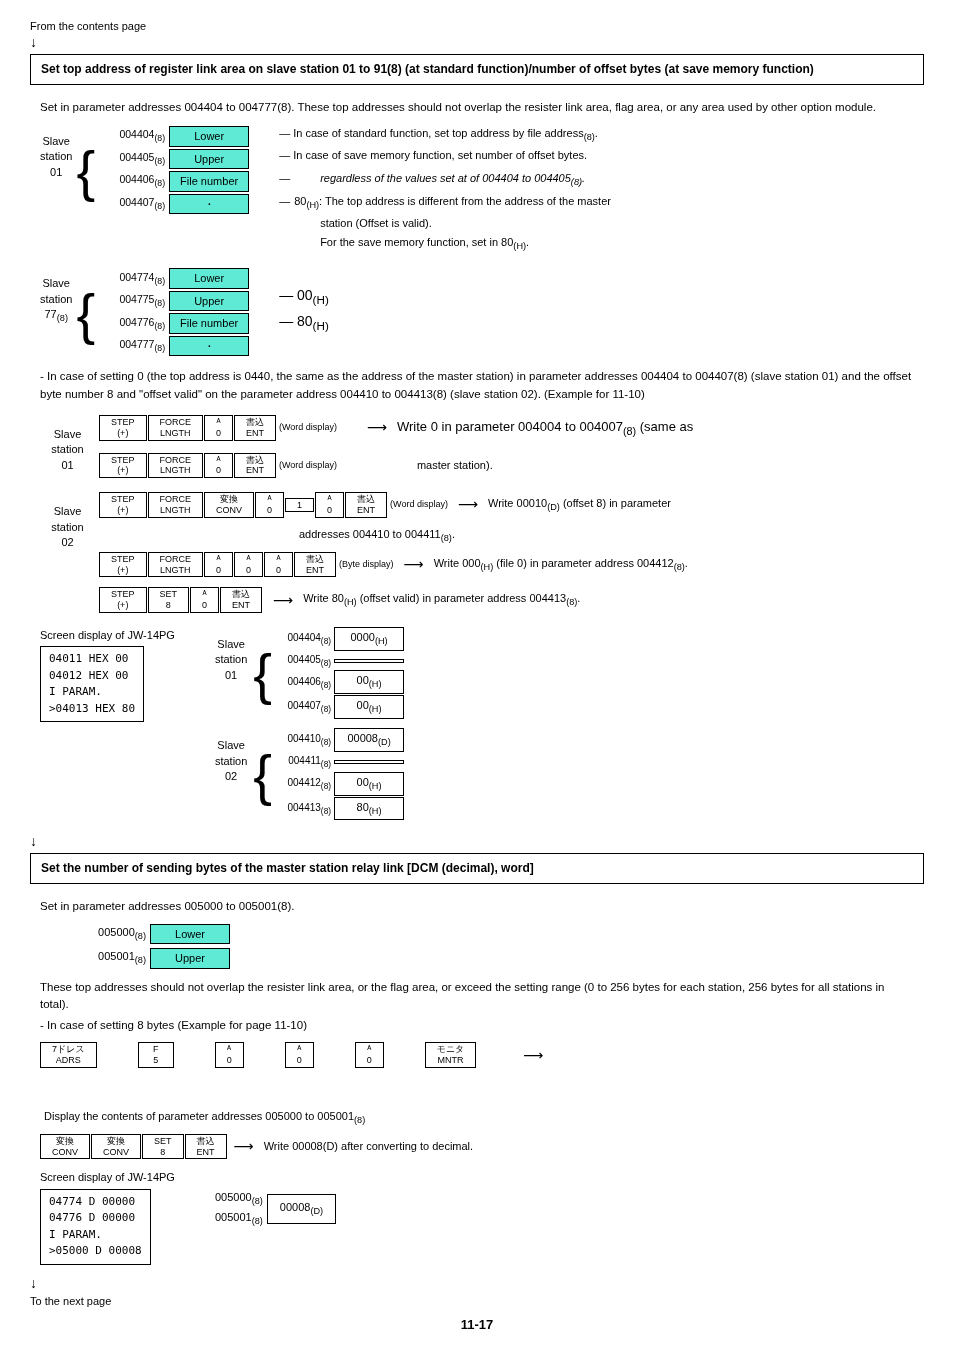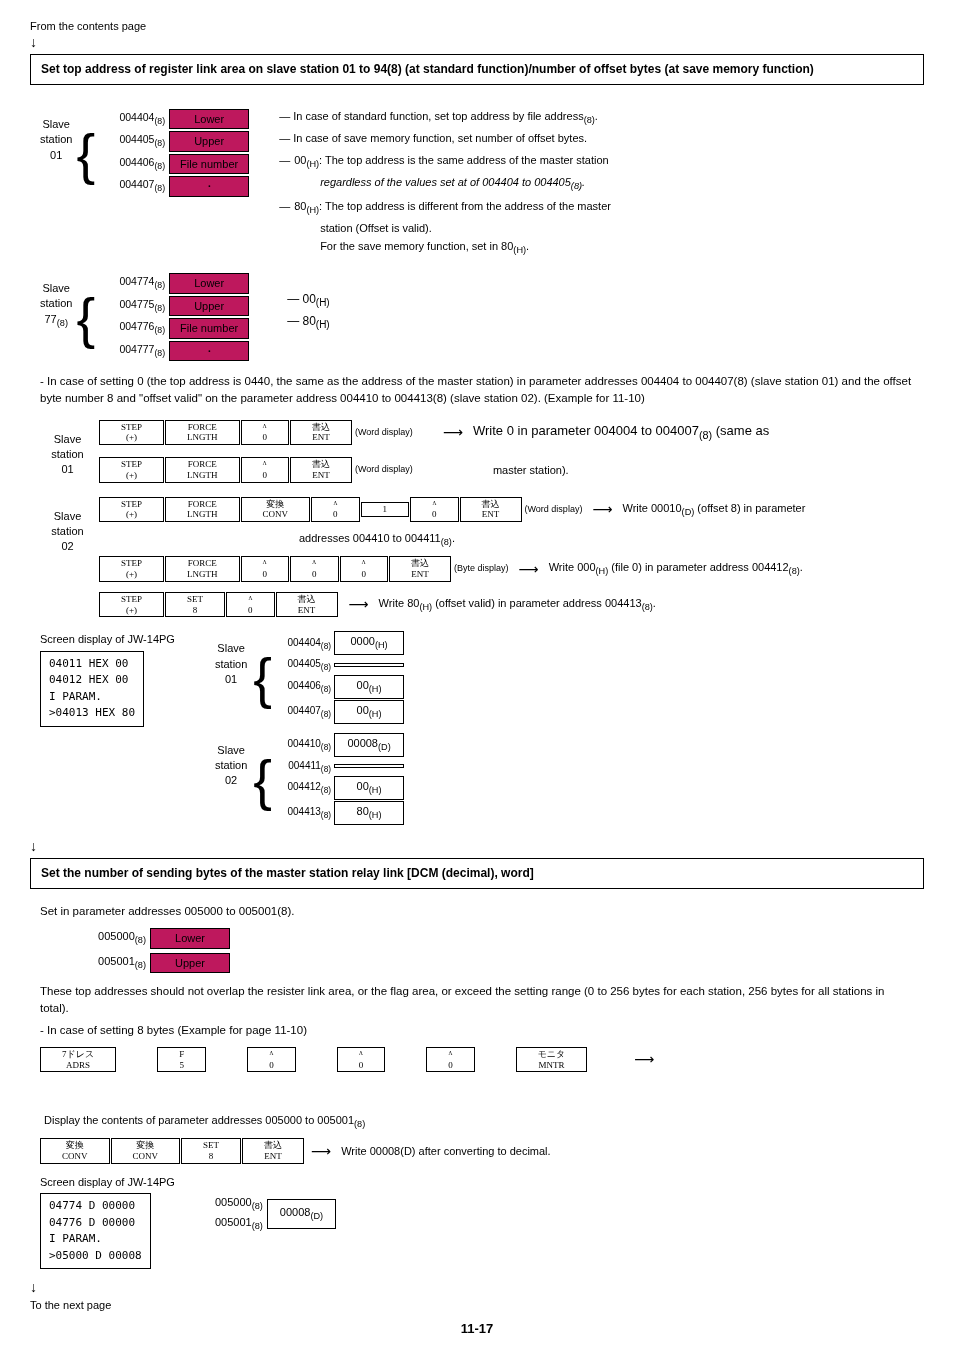--- a/index.html
+++ b/index.html
@@ -58,37 +58,36 @@
       text-align: right;
       padding-right: 4px;
       font-size: 10.5px;
     }
     .addr-box {
       border: 1px solid #000;
       padding: 1px 8px;
       min-width: 80px;
       text-align: center;
       font-size: 11px;
-      background: #be185d;
+      background: #5eead4;
     }
     .step-diagram {
       display: flex;
       align-items: center;
       margin: 4px 0;
       flex-wrap: wrap;
     }
     .step-box {
       border: 1px solid #000;
-      padding: 1px 21px;
+      padding: 1px 11px;
       font-size: 9px;
       text-align: center;
       min-width: 28px;
       margin-right: 1px;
       line-height: 1.2;
-      font-family: Liberation Serif, serif;
     }
     .step-box.wide { min-width: 36px; }
     .arrow-right {
       margin: 0 6px;
       font-size: 14px;
     }
     .screen-box {
       border: 1px solid #000;
       padding: 4px 8px;
       font-family: monospace;
@@ -126,24 +125,25 @@
     }
     .mt-6 { margin-top: 6px; }
   </style>
 </head>
 <body>
 
 <div class="from-prev">From the contents page</div>
 <div class="arrow-down">↓</div>
 
 <div class="section-box">
-  <div class="section-title">Set top address of register link area on slave station 01 to 94(8) (at standard function)/number of offset bytes (at save memory function)</div>
+  <div class="section-title">Set top address of register link area on slave station 01 to 91(8) (at standard function)/number of offset bytes (at save memory function)</div>
 </div>
 
 <div class="section-content">
+  <div>Set in parameter addresses 004404 to 004777(8).  These top addresses should not overlap the resister link area, flag area, or any area used by other option module.</div>
 
   <div class="diagram-area mt-6" style="align-items:flex-start;">
     <div style="display:flex; align-items:flex-start; margin-top:4px;">
 
       <div style="font-size:11px; text-align:center; margin-right:2px; margin-top:8px; line-height:1.4;">
         Slave<br>station<br>01
       </div>
 
       <div style="display:flex; align-items:center;">
         <div style="font-size:56px; line-height:0.95; margin:0 2px; font-weight:100;">{</div>
@@ -167,21 +167,20 @@
         </div>
       </div>
     </div>
 
     <div style="margin-left:30px; font-size:11px; line-height:1.7; margin-top:2px;">
       <div>— In case of standard function, set top address by file address<sub>(8)</sub>.</div>
       <div>— In case of save memory function, set number of offset bytes.</div>
       <div style="margin-top:4px; display:flex; align-items:flex-start;">
         <span style="margin-right:4px;">—</span>
         <div>
-          <div>00<sub>(H)</sub>: The top address is the same address of the master station</div>
           <div style="margin-left:26px;font-style:italic;">regardless of the values set at of 004404 to 004405<sub>(8)</sub>.</div>
         </div>
       </div>
       <div style="display:flex; align-items:flex-start; margin-top:2px;">
         <span style="margin-right:4px;">—</span>
         <div>
           <div>80<sub>(H)</sub>: The top address is different from the address of the master</div>
           <div style="margin-left:26px;">station (Offset is valid).</div>
           <div style="margin-left:26px;">For the save memory function, set in 80<sub>(H)</sub>.</div>
         </div>
@@ -209,21 +208,21 @@
             <span class="addr-text">004776<sub>(8)</sub></span>
             <div class="addr-box">File number</div>
           </div>
           <div class="addr-row">
             <span class="addr-text">004777<sub>(8)</sub></span>
             <div class="addr-box">・</div>
           </div>
         </div>
       </div>
     </div>
-    <div style="margin-left:38px; font-size:12px; line-height:1.7; margin-top:20px;">
+    <div style="margin-left:30px; font-size:14px; line-height:1.7; margin-top:20px;">
       <div>— 00<sub>(H)</sub></div>
       <div>— 80<sub>(H)</sub></div>
     </div>
   </div>
 
   <div style="margin-top:8px; font-size:11.5px; line-height:1.5;">- In case of setting 0 (the top address is  0440, the same as the address of the master station) in parameter addresses 004404 to 004407(8) (slave station 01) and the offset byte number 8 and "offset valid" on the parameter address 004410 to 004413(8) (slave station 02). (Example for 11-10)</div>
 
   <div style="margin-top:8px;">
     <div style="display:flex; align-items:flex-start;">
       <div style="font-size:11px; text-align:center; margin-right:4px; margin-top:16px; line-height:1.4; width:55px;">

